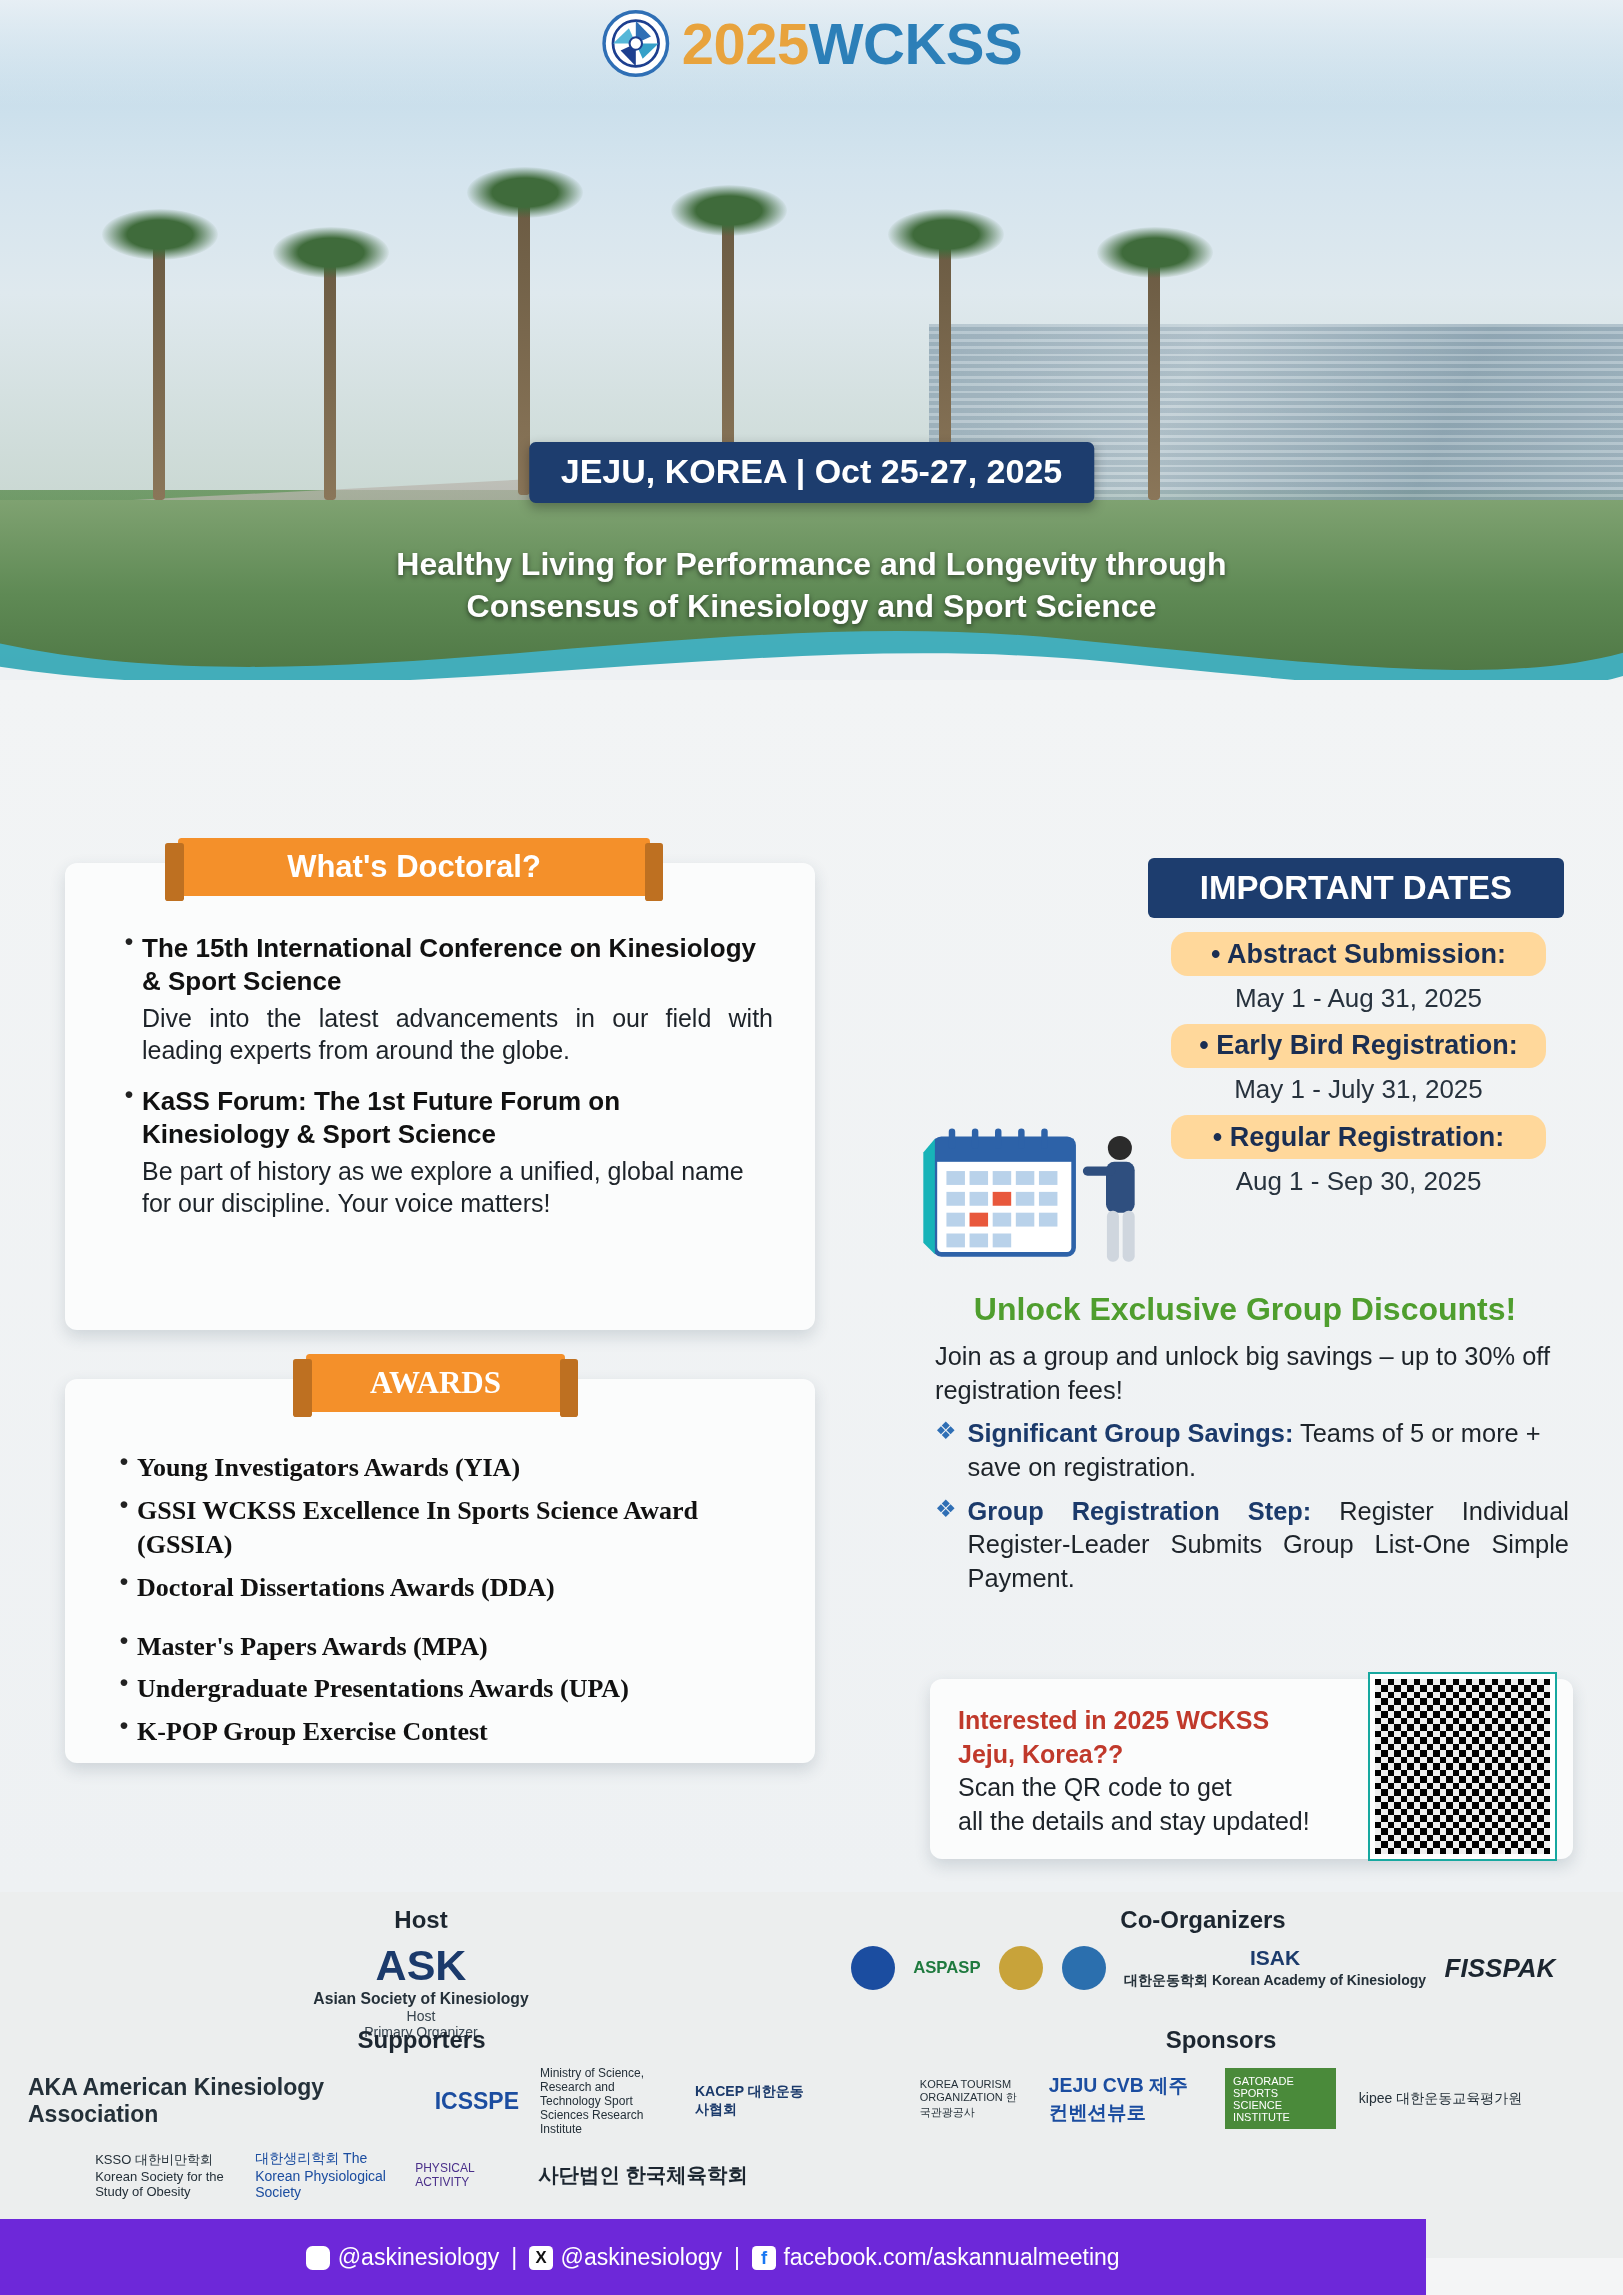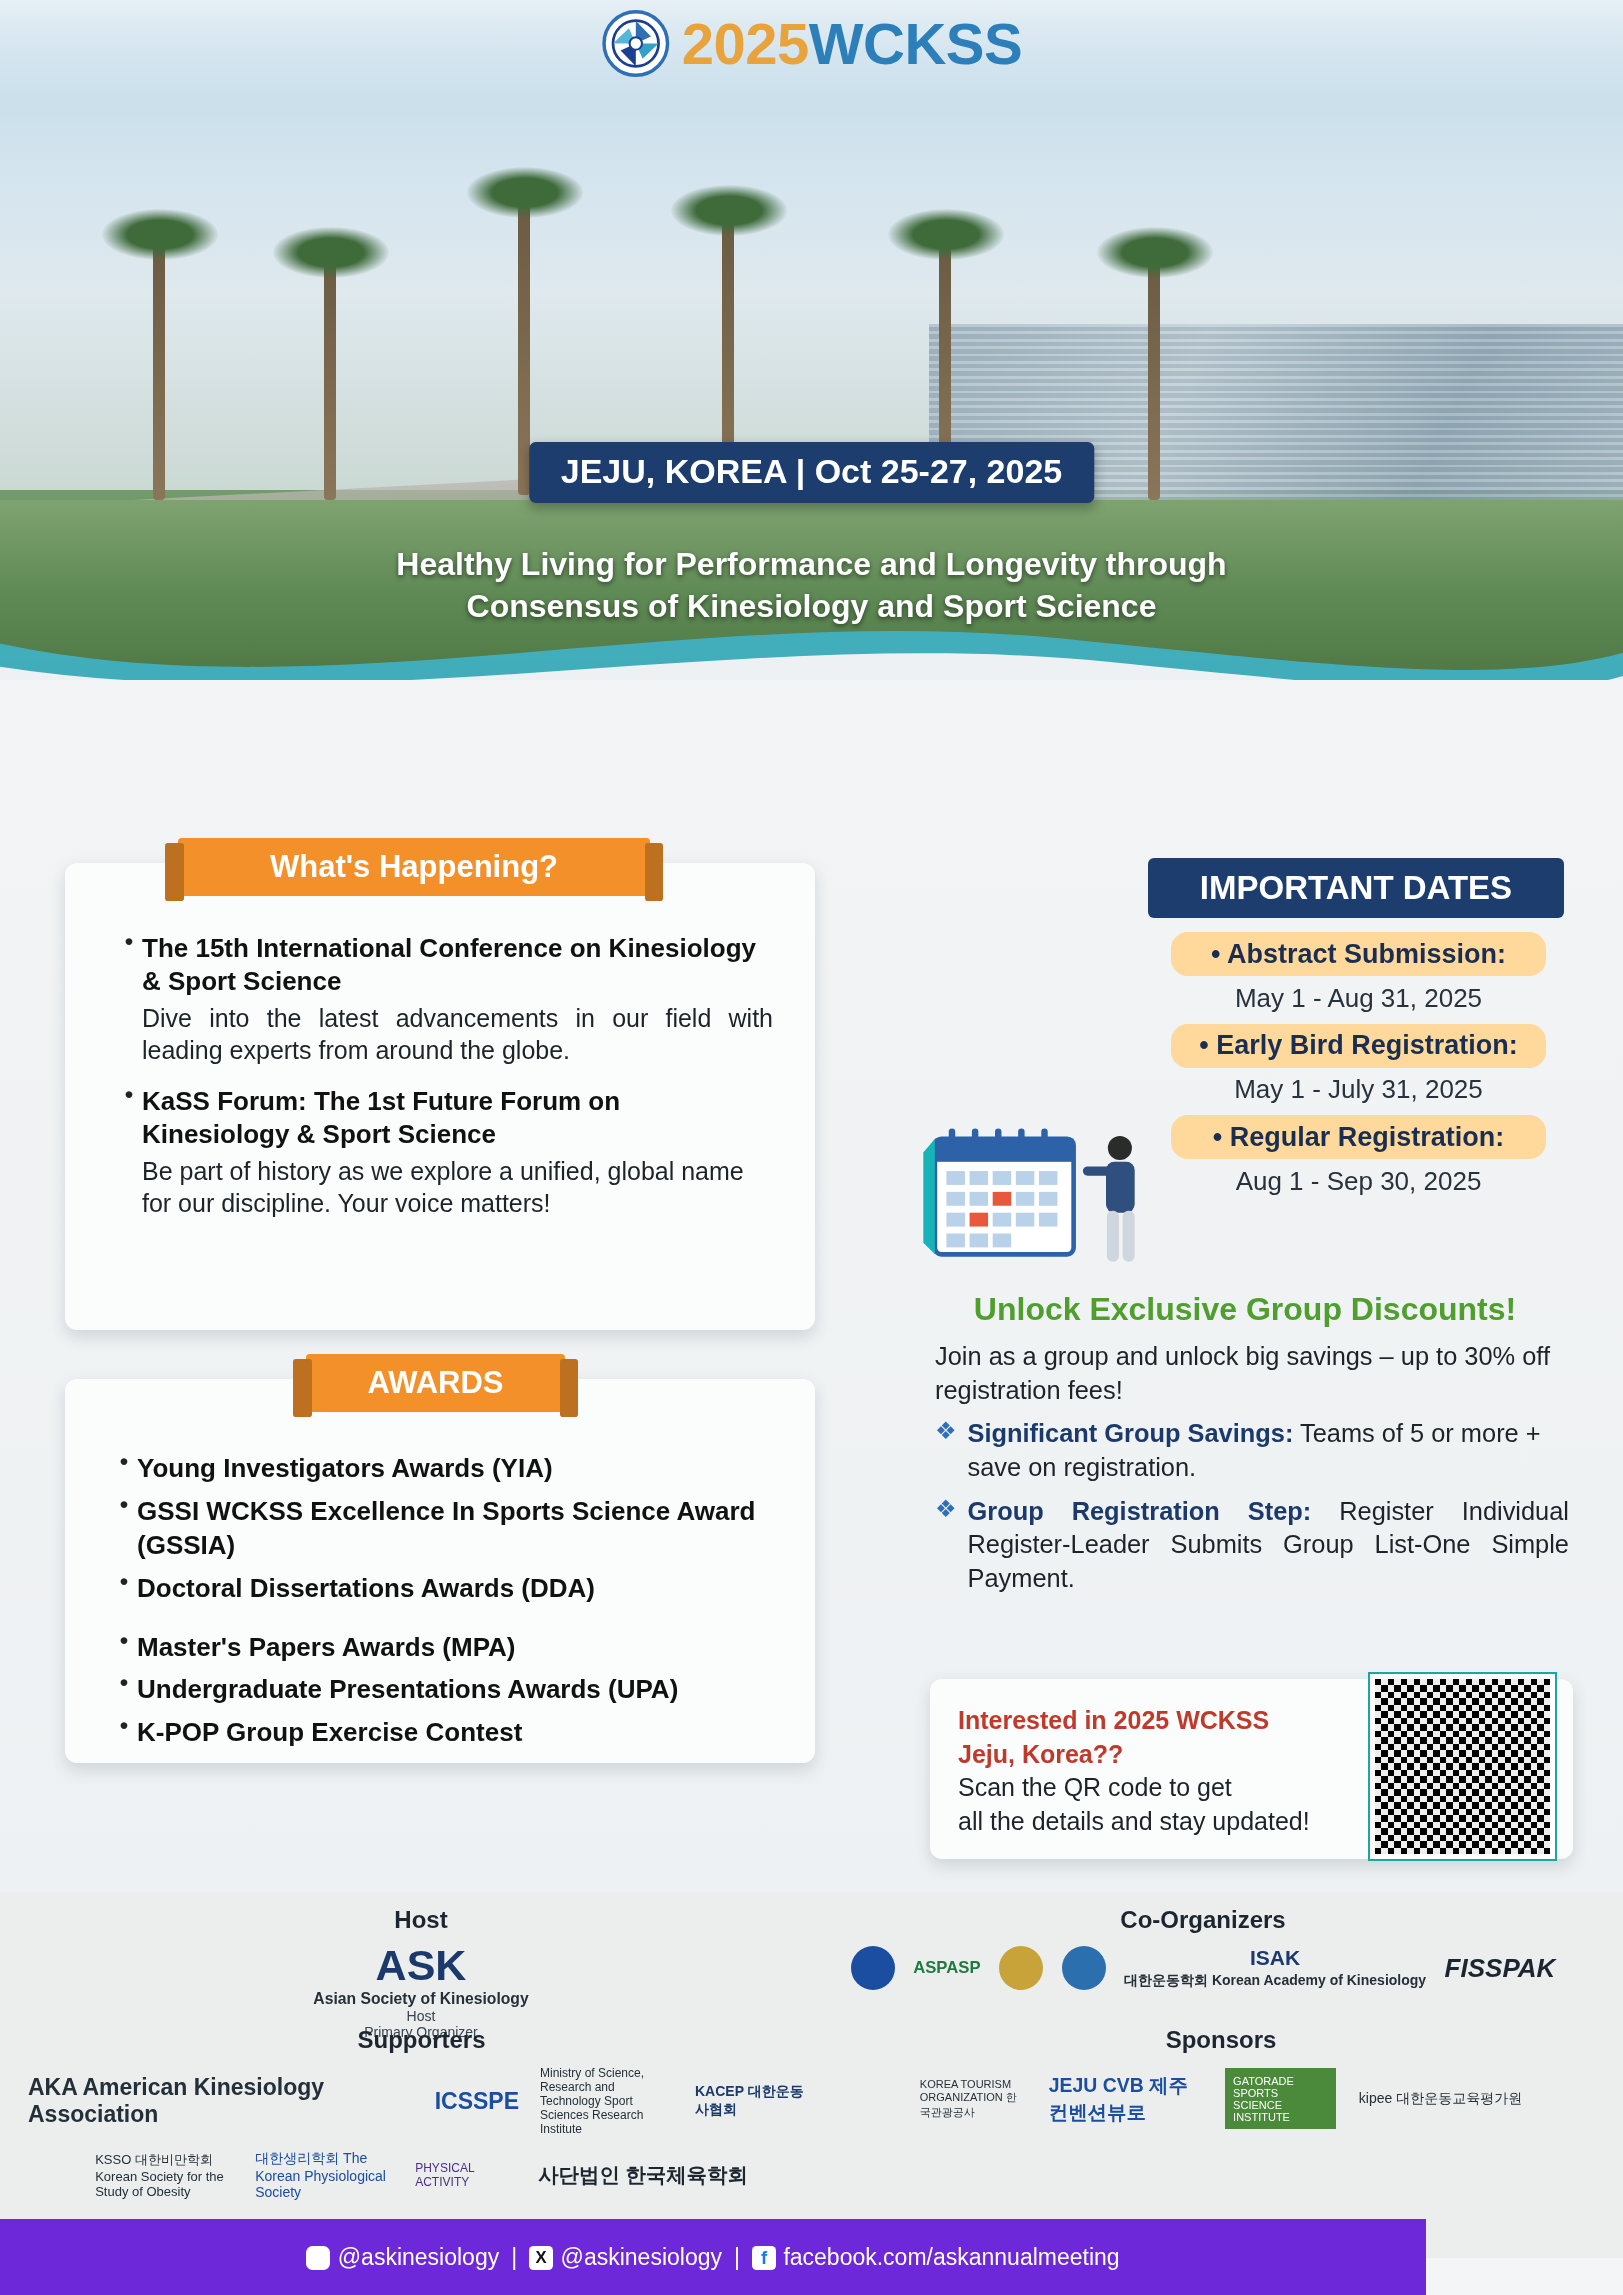--- a/index.html
+++ b/index.html
@@ -194,36 +194,36 @@
       <path d="M0,200 C800,320 1600,110 2400,190 C3000,250 3300,280 3508,220 L3508,300 L0,300 Z" fill="#eef1f3"></path>
     </svg>
   </div>
 
   <div class="body-area">
 
     <div class="card" style="left:65px; top:183px; width:750px; height:467px;">
       <div class="ribbon" style="left:113px; top:-25.4px; width:472px; height:58px; line-height:58px; font-size:31px; background:#f4902a;">
         <span class="tail-l"></span>
         <span class="tail-r"></span>
-        <span>What's Happening?</span>
+        <span>What's Doctoral?</span>
       </div>
 
       <ul class="bullets" style="margin:69px 42px 0 51px;">
         <li style="margin-bottom:18.5px;">
           <div style="font-size:26px; font-weight:bold; color:#111; line-height:1.25;">The 15th International Conference on Kinesiology &amp; Sport Science</div>
           <div style="font-size:25px; color:#1d2329; line-height:1.3; margin-top:4.6px; text-align:justify;">Dive into the latest advancements in our field with leading experts from around the globe.</div>
         </li>
         <li>
           <div style="font-size:26px; font-weight:bold; color:#111; line-height:1.25;">KaSS Forum: The 1st Future Forum on Kinesiology &amp; Sport Science</div>
           <div style="font-size:25px; color:#1d2329; line-height:1.3; margin-top:4.6px;">Be part of history as we explore a unified, global name for our discipline. Your voice matters!</div>
         </li>
       </ul>
     </div>
 
-    <div class="card" style="left:65px; top:699px; width:750px; height:384px;">
+    <div class="card" style="left:65px; top:699px; width:750px; height:384px;font-family:Liberation Serif, serif;">
       <div class="ribbon" style="left:241px; top:-25.4px; width:259px; height:58px; line-height:58px; font-size:31px; background:#f4902a;">
         <span class="tail-l"></span>
         <span class="tail-r"></span>
         <span>AWARDS</span>
       </div>
 
       <ul class="bullets" style="margin:72px 37px 0 46px; font-size:26px; font-weight:bold; color:#111; line-height:1.32;">
         <li style="margin-bottom:8.3px;">Young Investigators Awards (YIA)</li>
         <li style="margin-bottom:8.3px;">GSSI WCKSS Excellence In Sports Science Award (GSSIA)</li>
         <li style="margin-bottom:25px;">Doctoral Dissertations Awards (DDA)</li>

